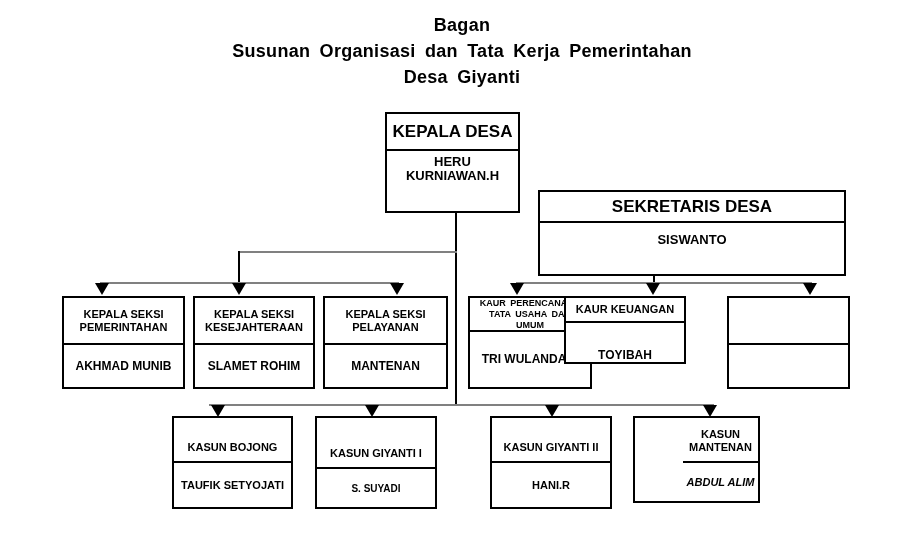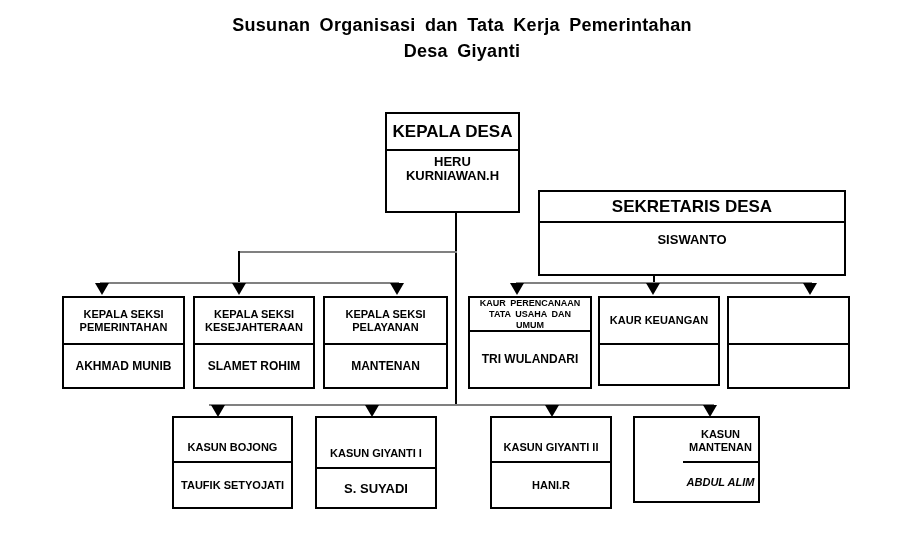--- a/index.html
+++ b/index.html
@@ -73,20 +73,21 @@
     border-right:7px solid transparent;
     border-top:12px solid var(--line_black,#000);
   }
 </style>
 </head>
 <body>
 
 <div id="canvas">
 
   <div id="title">
+    <div>Bagan</div>
     <div>Susunan Organisasi dan Tata Kerja Pemerintahan</div>
     <div>Desa Giyanti</div>
   </div>
 
   <div class="vline" style="left:455px;top:212px;height:194px;"></div>
   <div class="hline" style="left:239px;top:251px;width:218px;"></div>
   <div class="vline" style="left:238px;top:251px;height:33px;"></div>
   <div class="hline" style="left:100px;top:282px;width:299px;"></div>
   <div class="arrow" style="left:95px;top:283px;"></div>
   <div class="arrow" style="left:232px;top:283px;"></div>
@@ -130,35 +131,36 @@
 PELAYANAN</div>
     <div class="cell name">MANTENAN</div>
   </div>
 
   <div class="node" style="left:468px;top:296px;width:124px;height:93px;">
     <div class="cell role role-sm" style="height:34px;">KAUR PERENCANAAN
 TATA USAHA DAN
 UMUM</div>
     <div class="cell name">TRI WULANDARI</div>
   </div>
-  <div class="node" style="left:598px;top:296px;width:122px;height:90px;gap:26px;">
+  <div class="node" style="left:564px;top:296px;width:122px;height:68px;gap:26px;">
     <div class="cell role" style="height:47px;">KAUR KEUANGAN</div>
+    <div class="cell name">TOYIBAH</div>
   </div>
   <div class="node" style="left:727px;top:296px;width:123px;height:93px;">
     <div class="cell role" style="height:47px;"></div>
     <div class="cell name"></div>
   </div>
 
   <div class="node" style="left:172px;top:416px;width:121px;height:93px;">
     <div class="cell role role-low" style="height:45px;">KASUN BOJONG</div>
     <div class="cell name" style="font-size:11px;">TAUFIK SETYOJATI</div>
   </div>
   <div class="node" style="left:315px;top:416px;width:122px;height:93px;">
     <div class="cell role role-low" style="height:51px;">KASUN GIYANTI I</div>
-    <div class="cell name" style="font-size:13px;">S. SUYADI</div>
+    <div class="cell name" style="font-size:10px;">S. SUYADI</div>
   </div>
   <div class="node" style="left:490px;top:416px;width:122px;height:93px;">
     <div class="cell role role-low" style="height:45px;">KASUN GIYANTI II</div>
     <div class="cell name" style="font-size:11px;">HANI.R</div>
   </div>
   <div class="node" style="left:633px;top:416px;width:127px;height:87px;padding-left:48px;">
     <div class="cell role role-low" style="height:45px;">KASUN MANTENAN</div>
     <div class="cell name" style="font-size:11px;font-style:italic;">ABDUL ALIM</div>
   </div>
 

